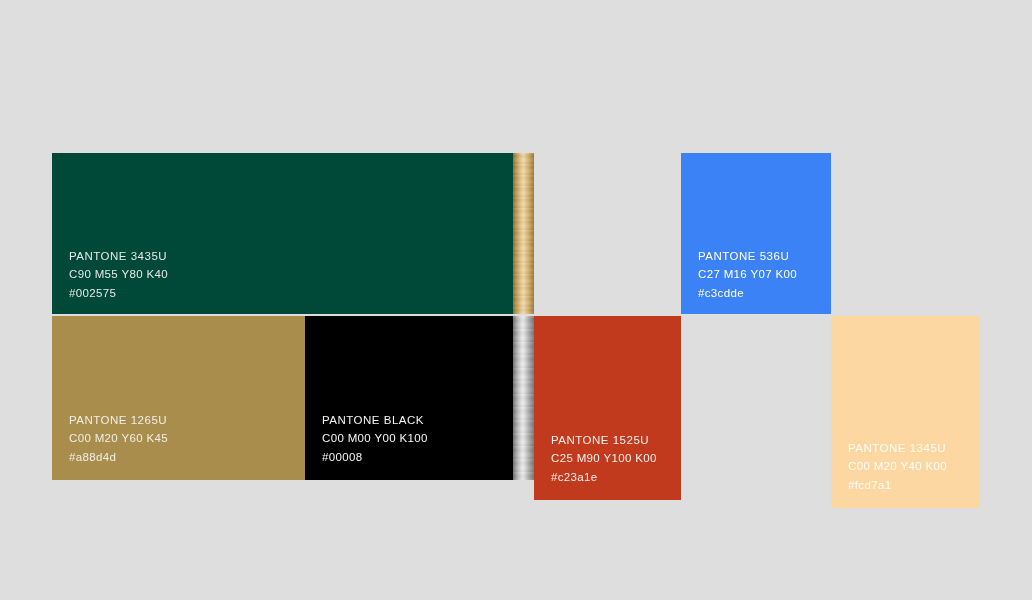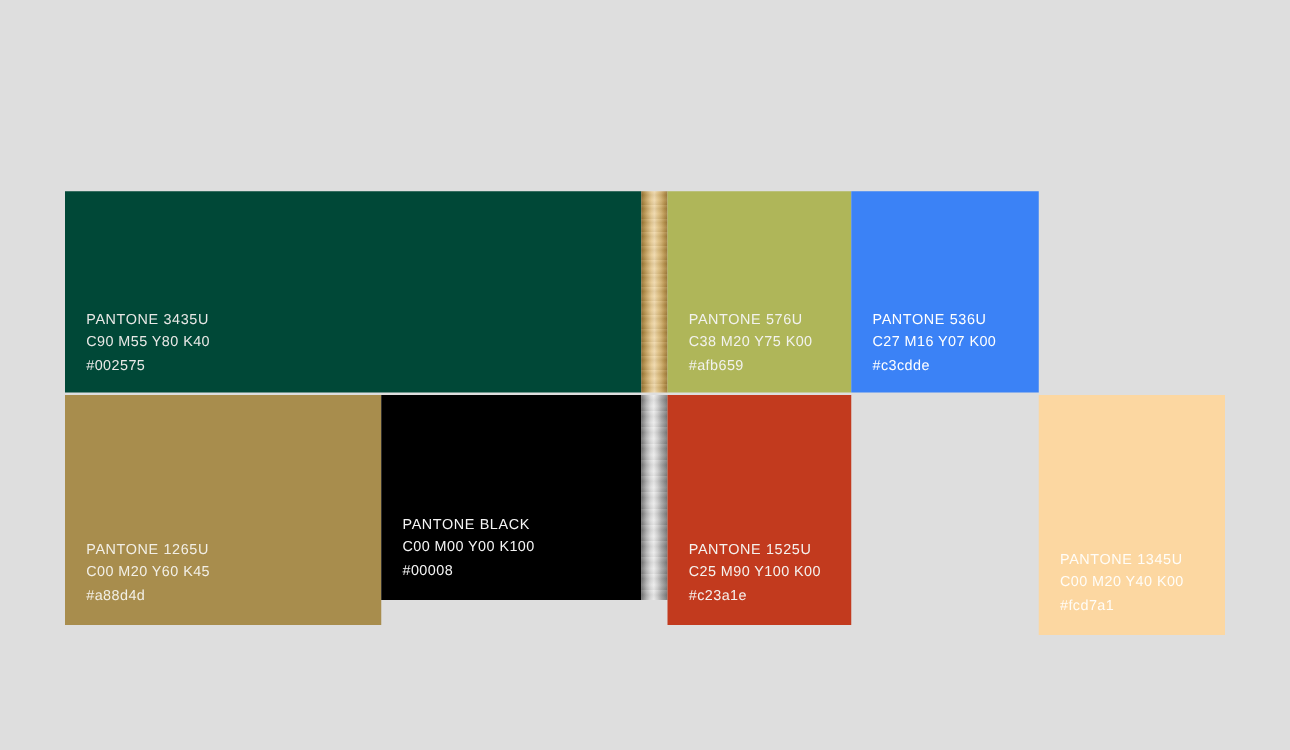--- a/index.html
+++ b/index.html
@@ -98,38 +98,31 @@
   <div class="swatch row-top" style="left: 0px; top: 0px; width: 461px; height: 161px; background: rgb(0, 72, 55); color: rgb(232, 232, 230);">
     <div class="swatch-labels">
       <div class="swatch-line swatch-name">PANTONE  3435U</div>
       <div class="swatch-line swatch-cmyk">C90 M55 Y80 K40</div>
       <div class="swatch-line swatch-hex">#002575</div>
     </div>
   </div>
 
   <div class="foil foil-gold" style="left: 461px; top: 0px; width: 21px; height: 161px;"></div>
 
-  <div class="swatch row-top" style="left: 482px; top: 0px; width: 147px; height: 161px; background: rgb(175, 182, 89); color: rgb(242, 242, 238);">
-    <div class="swatch-labels">
-      <div class="swatch-line swatch-name">PANTONE  576U</div>
-      <div class="swatch-line swatch-cmyk">C38 M20 Y75 K00</div>
-      <div class="swatch-line swatch-hex">#afb659</div>
-    </div>
-  </div>
 
   <div class="swatch row-top" style="left: 629px; top: 0px; width: 150px; height: 161px; background: #3b82f6; color: rgb(255, 255, 255);">
     <div class="swatch-labels">
       <div class="swatch-line swatch-name">PANTONE  536U</div>
       <div class="swatch-line swatch-cmyk">C27 M16 Y07 K00</div>
       <div class="swatch-line swatch-hex">#c3cdde</div>
     </div>
   </div>
 
 
-  <div class="swatch row-bottom" style="left: 0px; top: 163px; width: 253px; height: 184px; background: rgb(168, 141, 77); color: rgb(242, 239, 230);">
+  <div class="swatch row-bottom" style="left: 0px; top: 163px; width: 253px; height: 164px; background: rgb(168, 141, 77); color: rgb(242, 239, 230);">
     <div class="swatch-labels">
       <div class="swatch-line swatch-name">PANTONE  1265U</div>
       <div class="swatch-line swatch-cmyk">C00 M20 Y60 K45</div>
       <div class="swatch-line swatch-hex">#a88d4d</div>
     </div>
   </div>
 
   <div class="swatch row-bottom" style="left: 253px; top: 163px; width: 208px; height: 164px; background: rgb(0, 0, 0); color: rgb(244, 244, 244);">
     <div class="swatch-labels">
       <div class="swatch-line swatch-name">PANTONE  BLACK</div>

